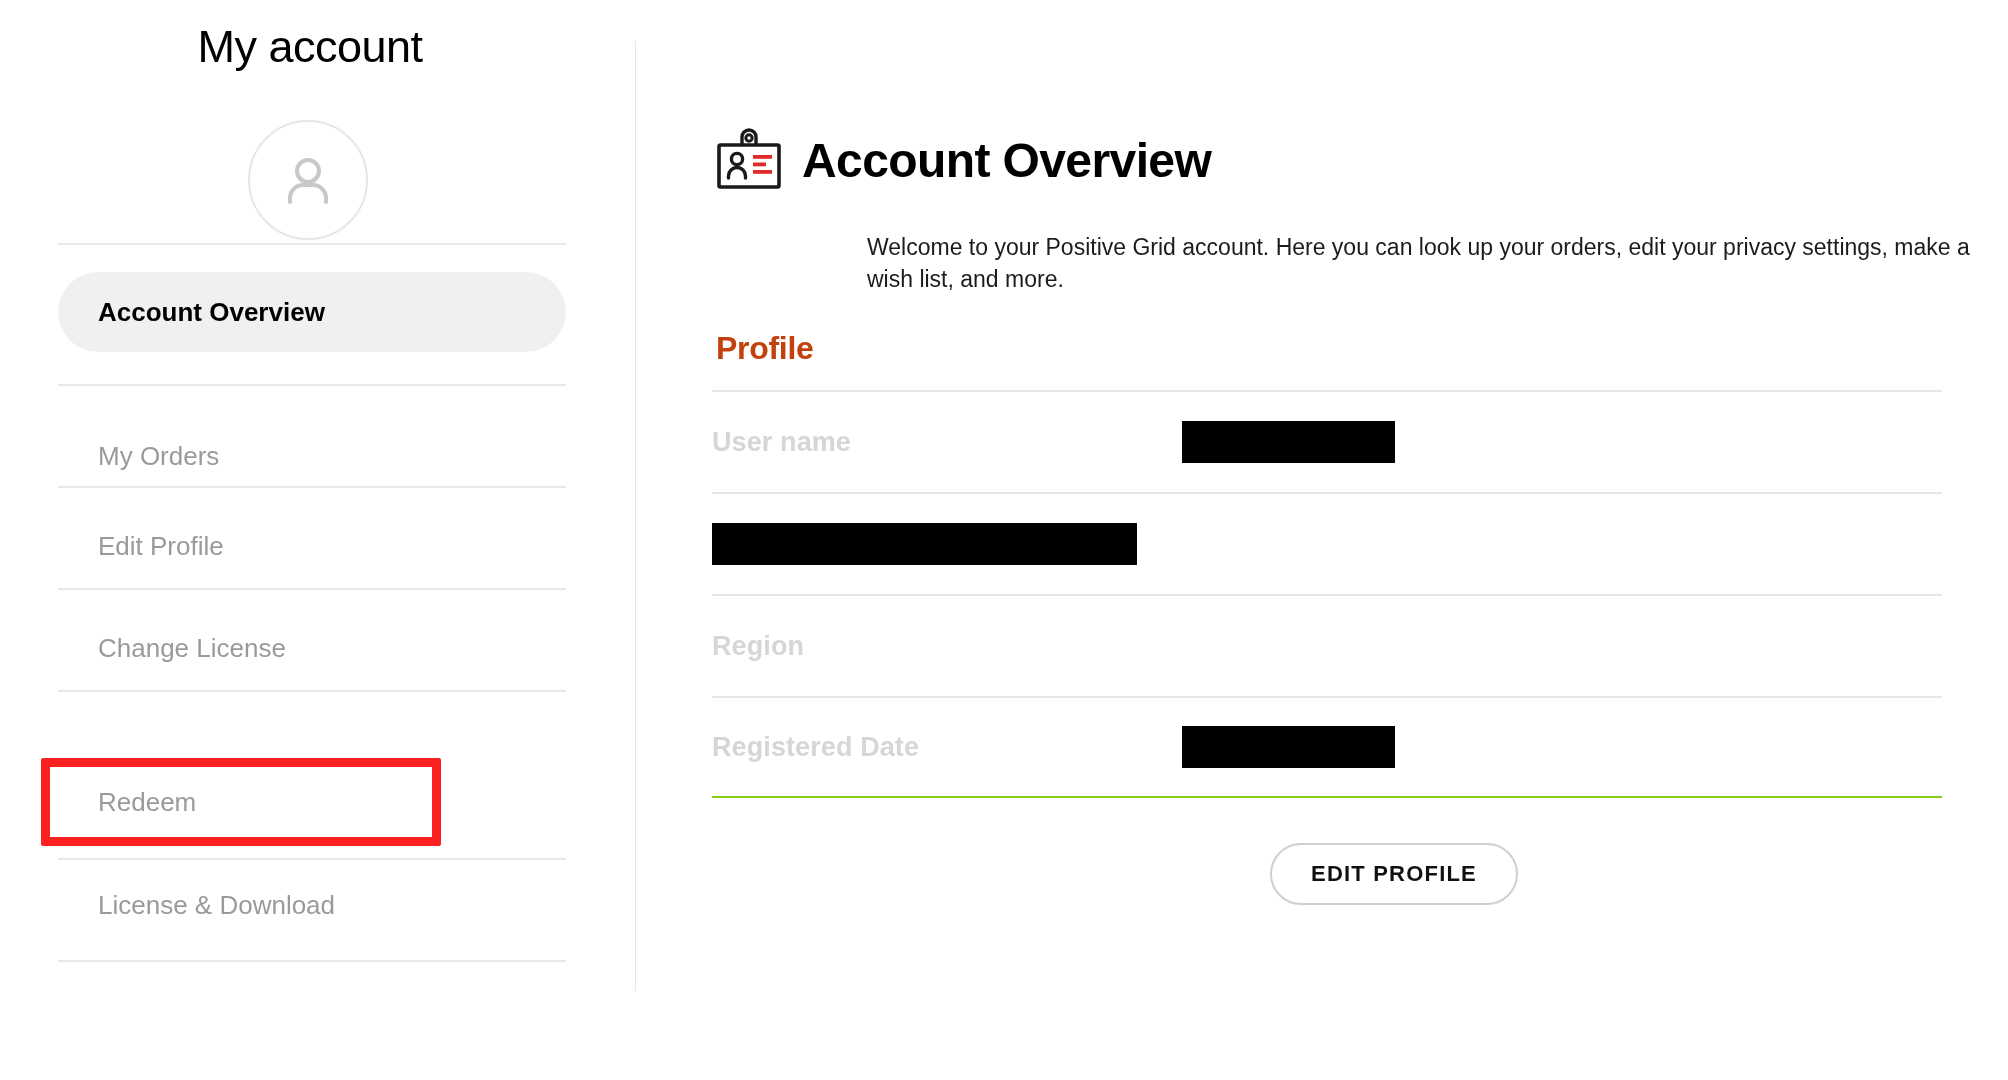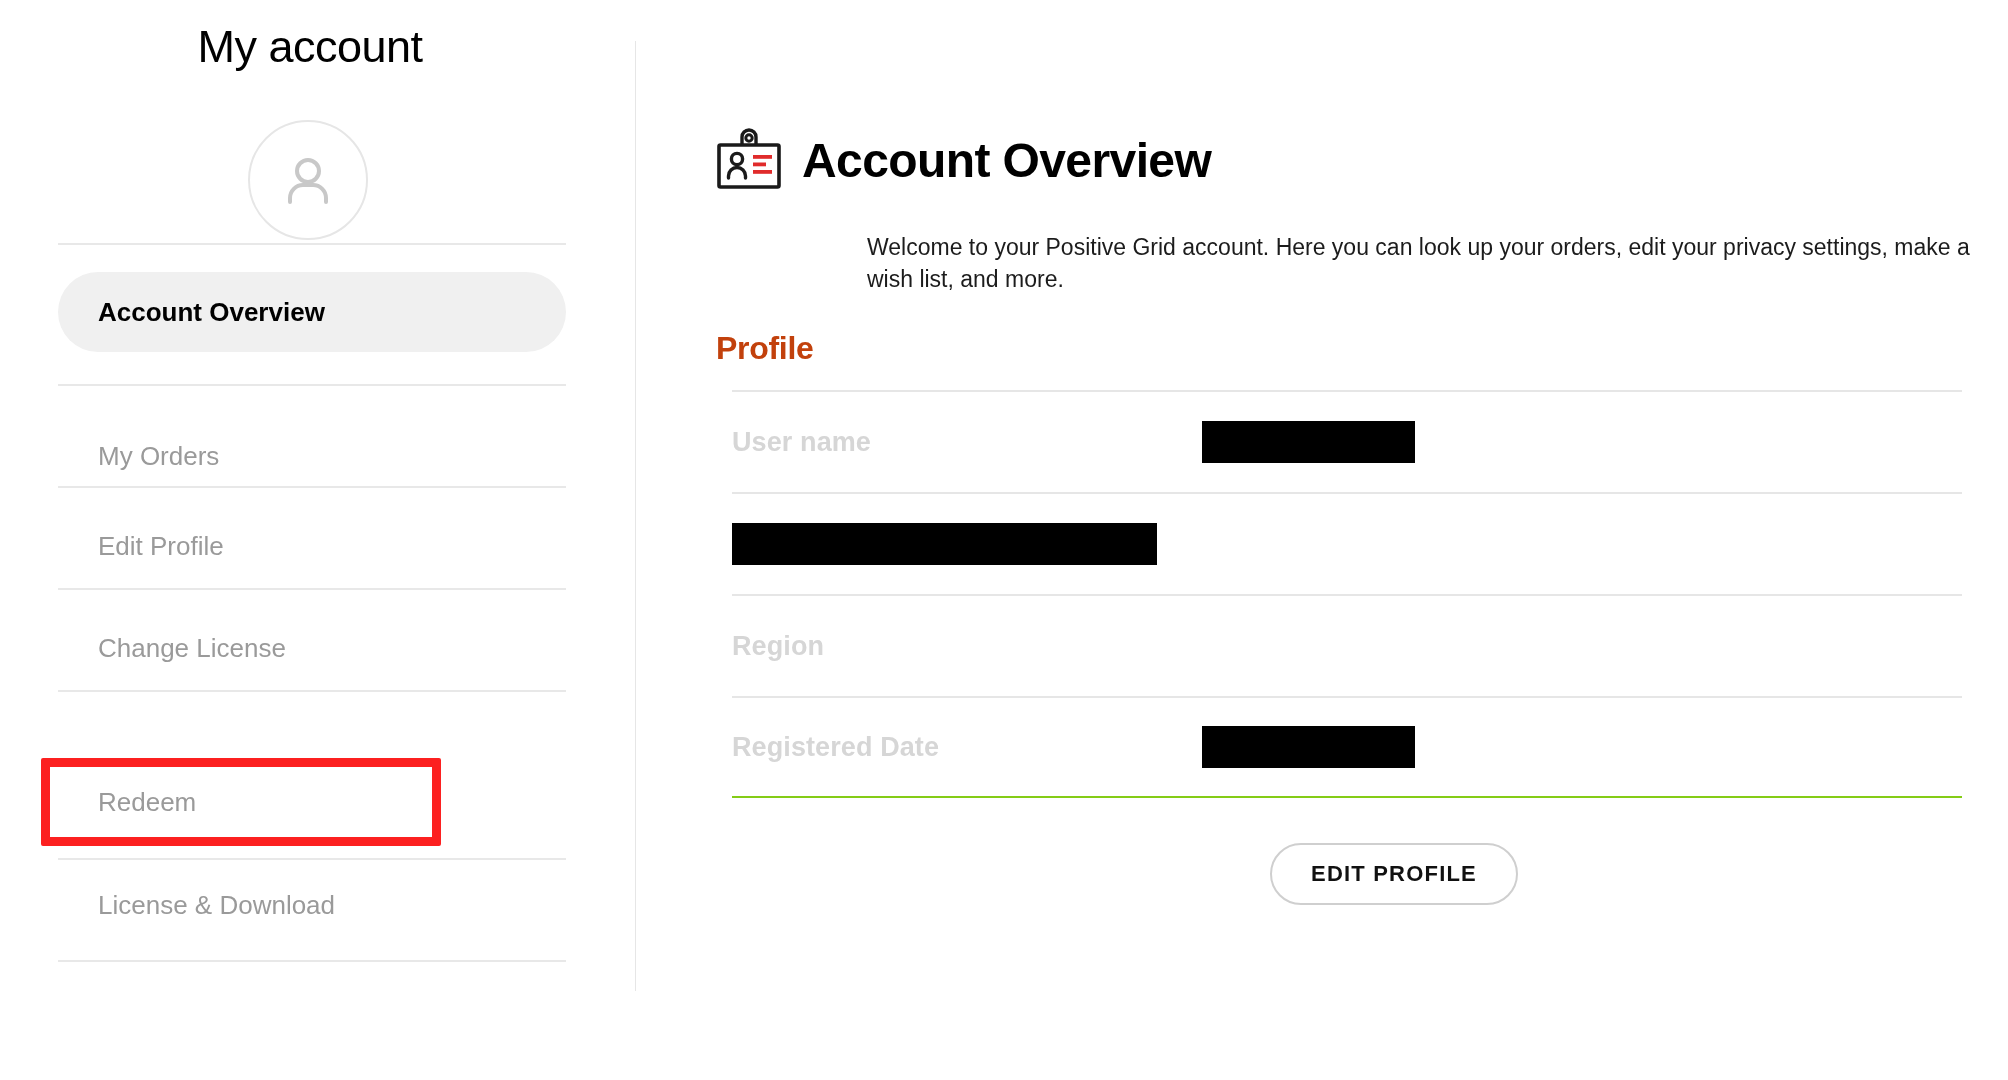--- a/index.html
+++ b/index.html
@@ -151,21 +151,21 @@
     left: 80px;
     top: 330px;
     font-size: 32px;
     font-weight: 700;
     color: #c2410c;
     letter-spacing: -0.3px;
   }
 
   #profile-table {
     position: absolute;
-    left: 96px;
+    left: 76px;
     top: 390px;
     width: 1230px;
   }
   .profile-row {
     position: relative;
     height: 102px;
     border-top: 2px solid #e6e6e6;
     display: flex;
     align-items: center;
   }

